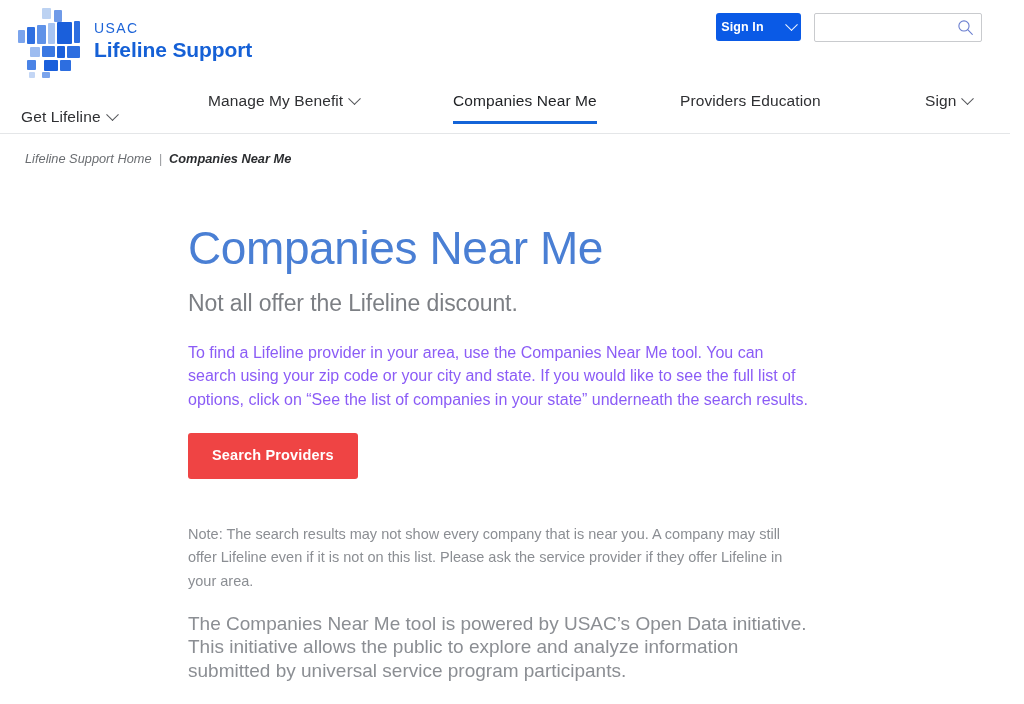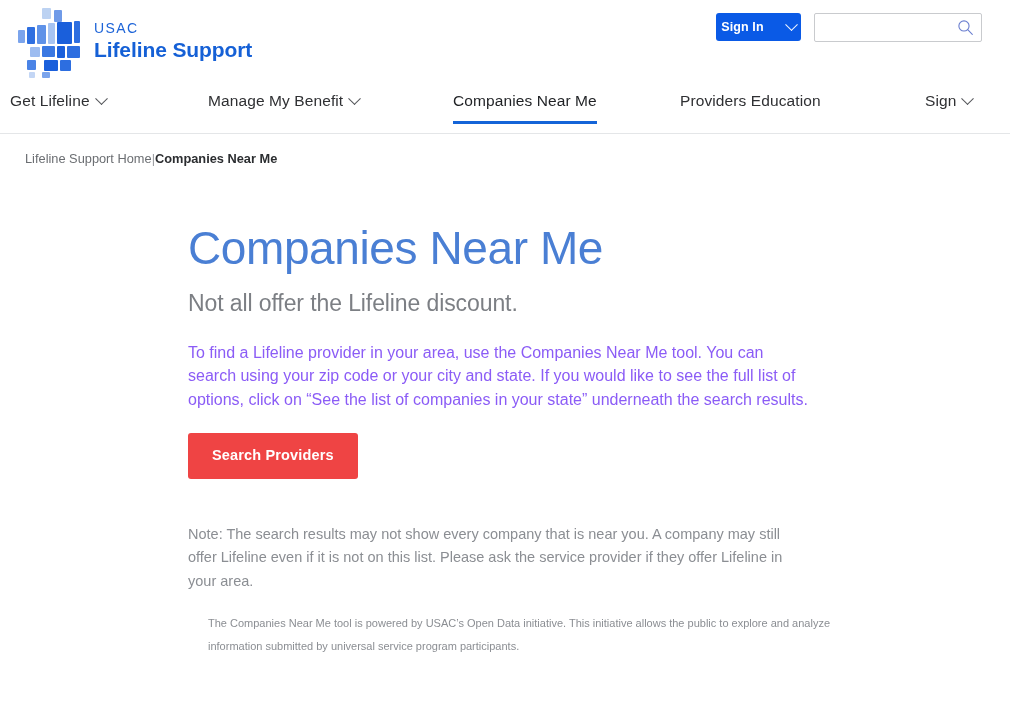--- a/index.html
+++ b/index.html
@@ -180,21 +180,23 @@
   }
 
   
   .breadcrumb {
     position: absolute;
     left: 25px;
     top: 151px;
     font-size: 12.8px;
     color: #6b6e72;
     display: flex;
+    gap: 7px;
     white-space: nowrap;
+    font-style: italic;
   }
   .breadcrumb a {
     color: #6b6e72;
     text-decoration: none;
     cursor: pointer;
   }
   .breadcrumb .sep { color: #9a9ca0; }
   .breadcrumb .current {
     color: #2b2d30;
     font-weight: 700;
@@ -261,25 +263,24 @@
   .section-title {
     margin-top: 38px;
     font-size: 17.5px;
     font-weight: 700;
     color: #2b2d30;
     letter-spacing: -0.1px;
   }
 
   .section-copy {
     margin-top: 19px;
-    font-size: 11px;
+    font-size: 19px;
     line-height: 23.4px;
     color: #8b8e93;
     max-width: 630px;
-    margin-left: 20px;
   }
 </style>
 </head>
 <body>
 
 <div class="header">
 
   <div class="logo-block">
     <span class="logo-mark">
 
@@ -315,21 +316,21 @@
   <div class="search-wrap">
     <input class="search-input" type="text" value="" placeholder="" style="">
     <svg class="search-icon" viewBox="0 0 20 20">
       <circle cx="8.2" cy="8.2" r="6" fill="none" stroke="#6b7fd0" stroke-width="1.3"></circle>
       <line x1="12.6" y1="12.6" x2="18" y2="18" stroke="#6b7fd0" stroke-width="1.3" stroke-linecap="round"></line>
     </svg>
   </div>
 
   <nav class="nav">
     <div class="nav-inner">
-      <div class="nav-item" style="left:10px;">
+      <div class="nav-item" style="left:21px;margin-top:16px;">
         <span>Get Lifeline</span>
         <span class="nav-chev"></span>
       </div>
       <div class="nav-item" style="left:208px;">
         <span>Manage My Benefit</span>
         <span class="nav-chev"></span>
       </div>
       <div class="nav-item active" style="left:453px;">
         <span>Companies Near Me</span>
         <span class="nav-underline"></span>

